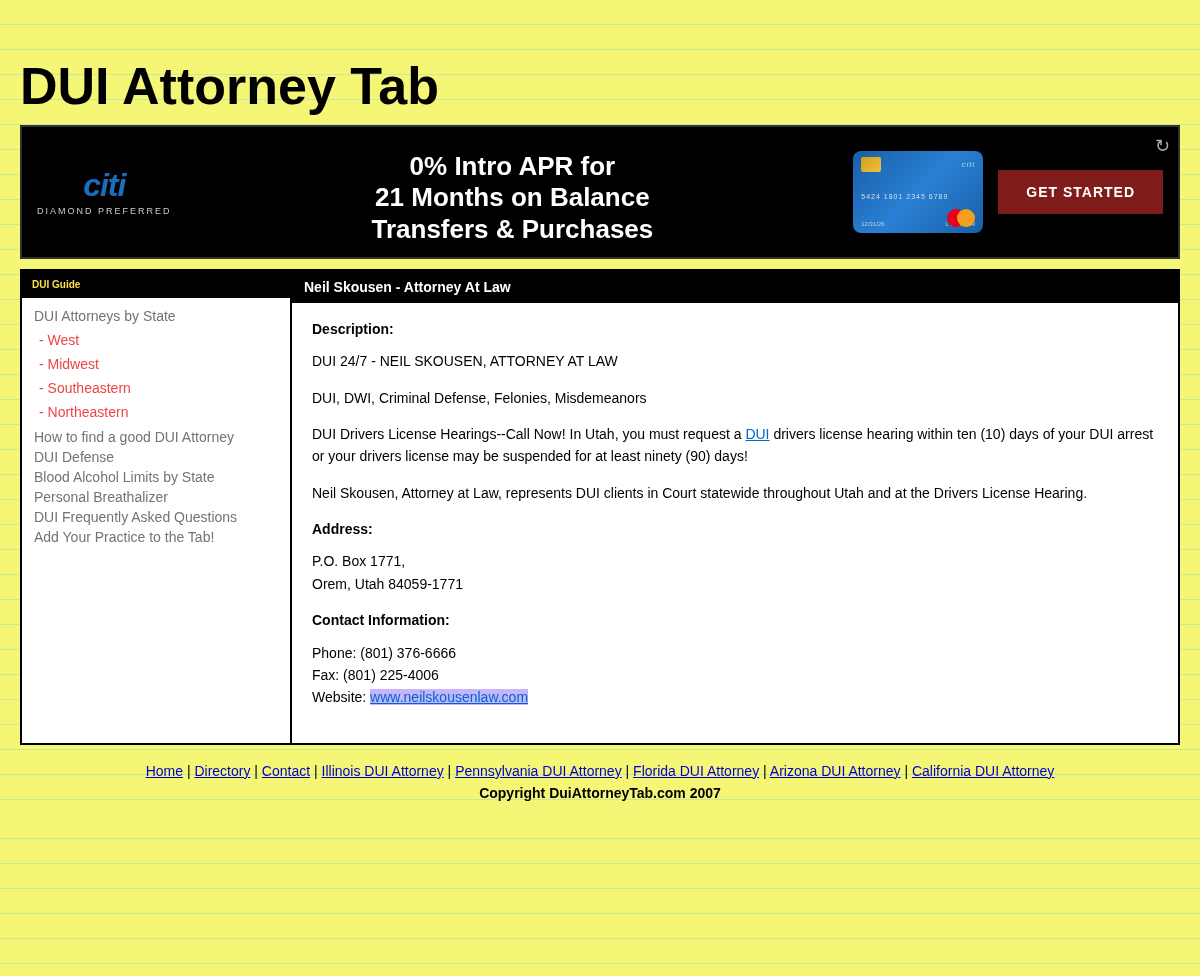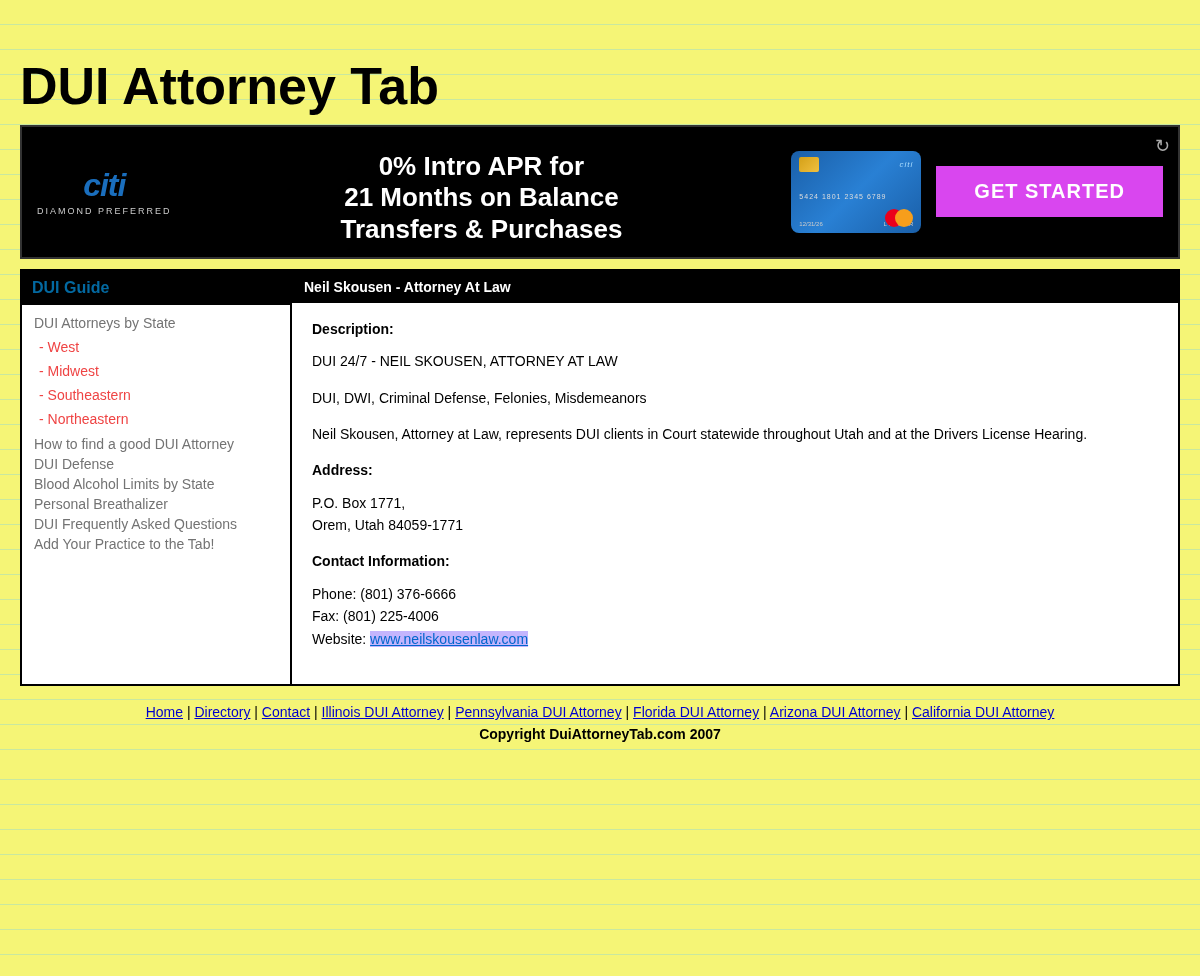--- a/index.html
+++ b/index.html
@@ -121,25 +121,25 @@
       right: 8px;
     }
     .mc-circle {
       width: 18px;
       height: 18px;
       border-radius: 50%;
     }
     .mc-red { background: #eb001b; }
     .mc-orange { background: #f79e1b; margin-left: -8px; }
     #get-started-btn {
-      background-color: #d946ef;
-      color: #fff;
-      font-weight: bold;
-      font-size: 20px;
-      padding: 14px 38px;
+      background-color: #7f1d1d;
+      color: #fff;
+      font-weight: bold;
+      font-size: 14px;
+      padding: 14px 28px;
       border: none;
       cursor: pointer;
       text-transform: uppercase;
       letter-spacing: 1px;
     }
     #ad-icon {
       position: absolute;
       top: 8px;
       right: 8px;
       color: #aaa;
@@ -158,23 +158,23 @@
     
     #sidebar {
       background: #fff;
       border-right: 2px solid #000;
       min-width: 270px;
       width: 270px;
       padding: 0;
     }
     #sidebar-header {
       background: #000;
-      color: #0369a1;
-      font-weight: bold;
-      font-size: 16px;
+      color: #fde047;
+      font-weight: bold;
+      font-size: 10px;
       padding: 8px 10px;
     }
     #sidebar-nav {
       padding: 10px 12px 15px 12px;
     }
     .nav-section-title {
       color: #737373;
       text-decoration: none;
       font-size: 14px;
       display: block;
@@ -313,20 +313,23 @@
   <div id="main-panel">
     <div id="main-panel-header">Neil Skousen - Attorney At Law</div>
     <div id="main-panel-content">
 
       <div class="section-label">Description:</div>
 
       <div class="content-paragraph">DUI 24/7 - NEIL SKOUSEN, ATTORNEY AT LAW</div>
 
       <div class="content-paragraph">DUI, DWI, Criminal Defense, Felonies, Misdemeanors</div>
 
+      <div class="content-paragraph">
+        <span>DUI Drivers License Hearings--Call Now! In Utah, you must request a </span><a href="#" class="content-link">DUI</a><span> drivers license hearing within ten (10) days of your DUI arrest or your drivers license may be suspended for at least ninety (90) days!</span>
+      </div>
 
       <div class="content-paragraph">Neil Skousen, Attorney at Law, represents DUI clients in Court statewide throughout Utah and at the Drivers License Hearing.</div>
 
       <div class="section-label">Address:</div>
 
       <div class="content-paragraph">
         <span>P.O. Box 1771,</span><br>
         <span>Orem, Utah 84059-1771</span>
       </div>
 

